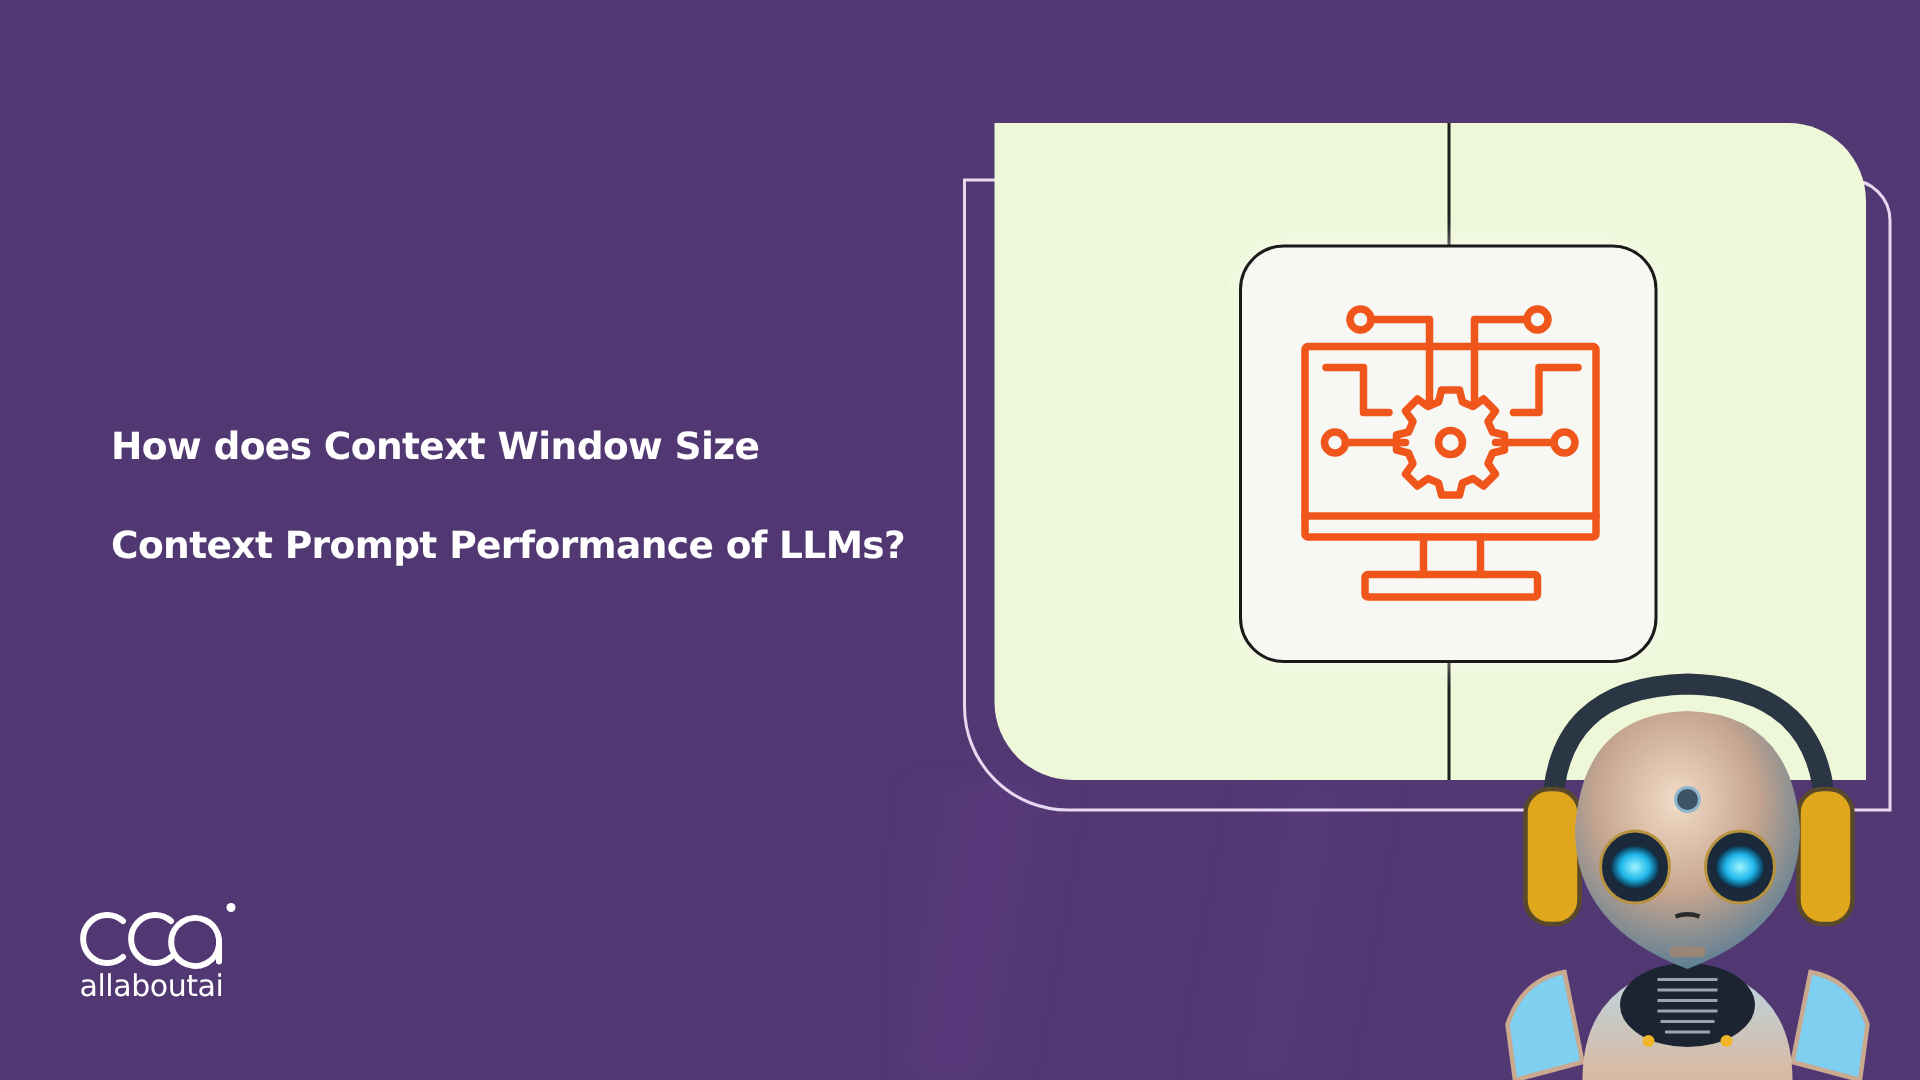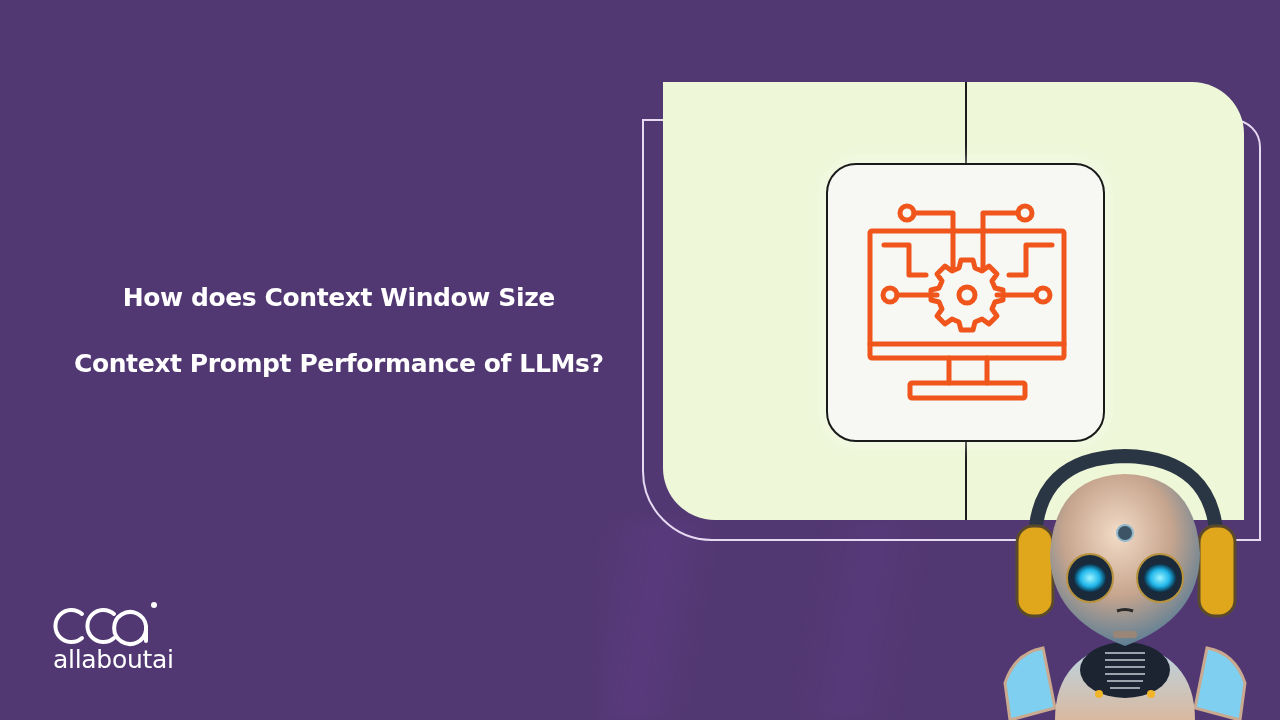--- a/index.html
+++ b/index.html
@@ -14,26 +14,26 @@
     background:
       linear-gradient(100deg, transparent 0%, rgba(120,70,170,0.18) 12%, transparent 22%,
                       transparent 40%, rgba(120,70,170,0.12) 50%, transparent 60%);
     filter: blur(6px);
     pointer-events: none;
   }
   .title {
     position: absolute; left: 74px; top: 276px;
     color: #ffffff; font-weight: bold; font-size: 25px; letter-spacing: -0.4px;
   }
-  .title .line { display: block; height: 66px; line-height: 44px; white-space: nowrap; text-align: center; }
+  .title .line { display: block; height: 66px; line-height: 44px; white-space: nowrap; }
 
   .logo { position: absolute; left: 52px; top: 600px; width: 110px; height: 70px; }
   .logo-word {
     position: absolute; left: 53px; top: 645px; color: #ffffff;
-    font-size: 25px; letter-spacing: -0.3px; font-weight: normal;
+    font-size: 20px; letter-spacing: -0.3px; font-weight: normal;
   }
 
   .outline-frame {
     position: absolute; left: 642px; top: 119px; width: 619px; height: 422px;
     border: 2px solid #e7d9f2;
     border-radius: 0 28px 0 70px;
   }
   .cream-panel {
     position: absolute; left: 663px; top: 82px; width: 581px; height: 438px;
     background: #eef7d8;

